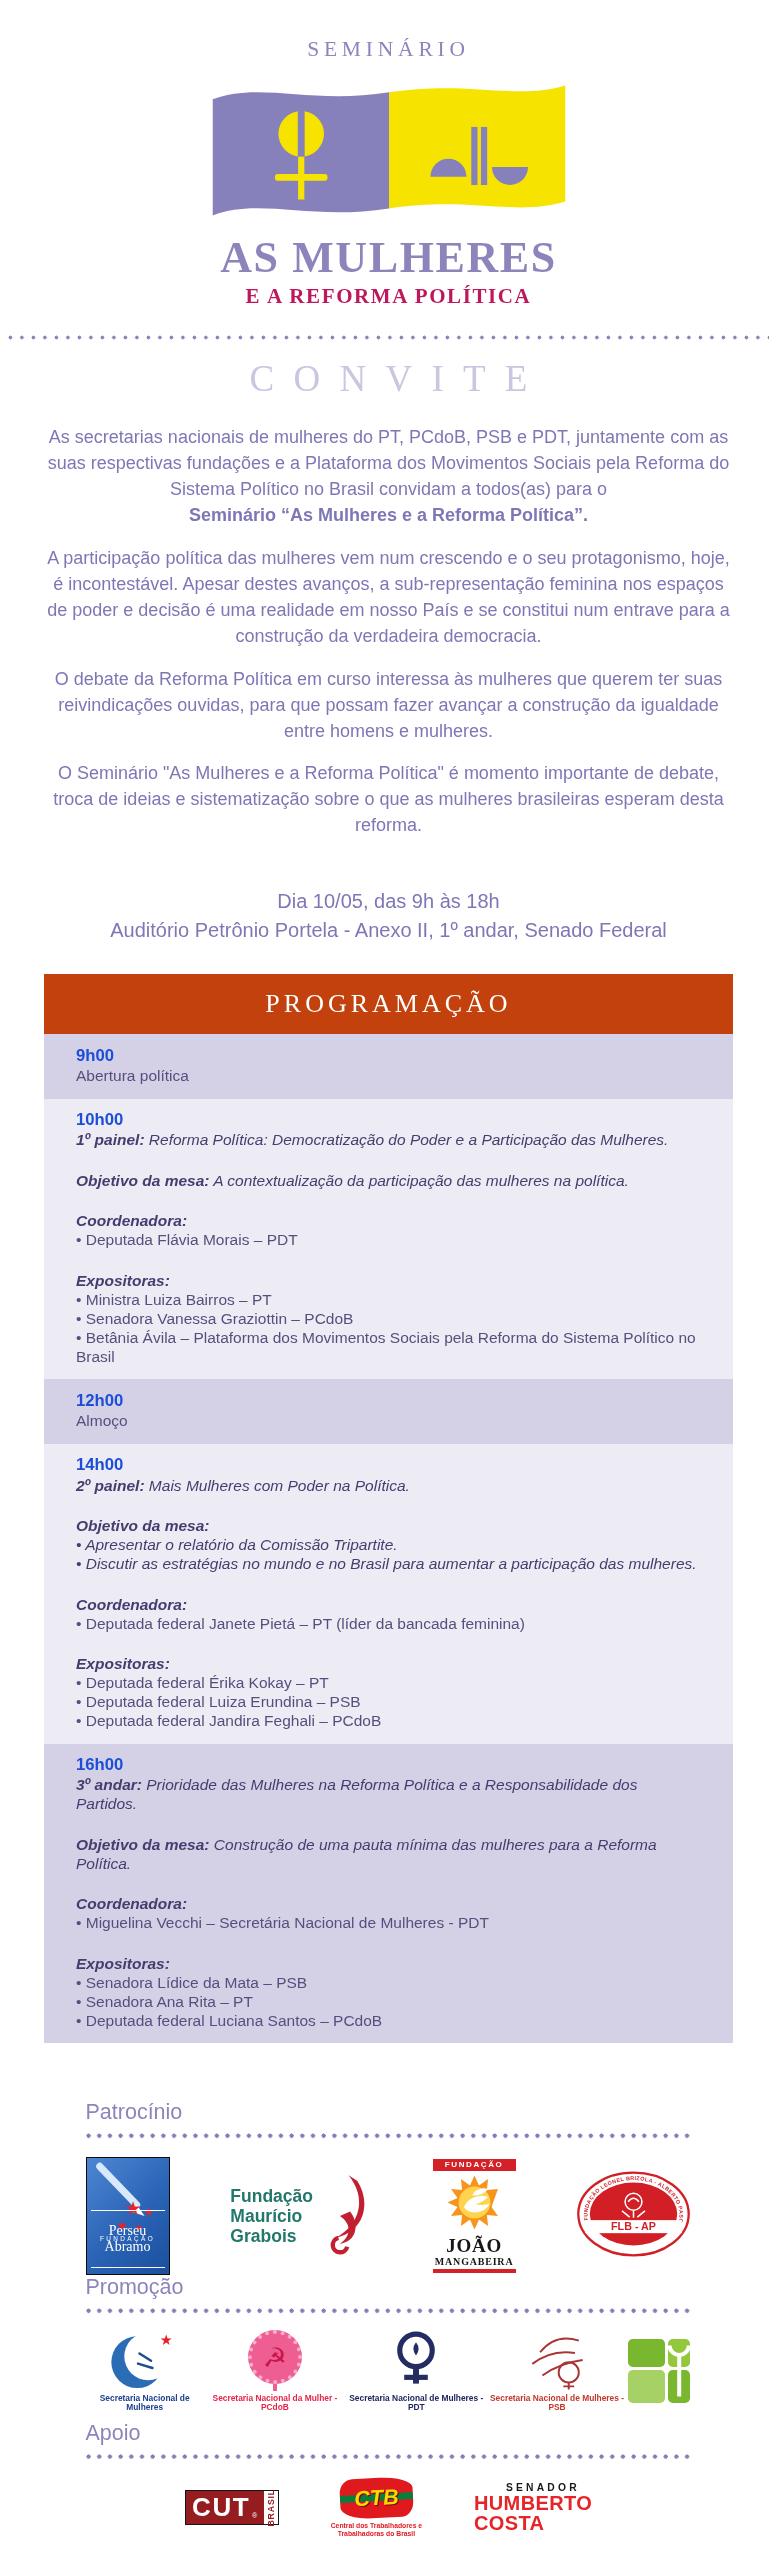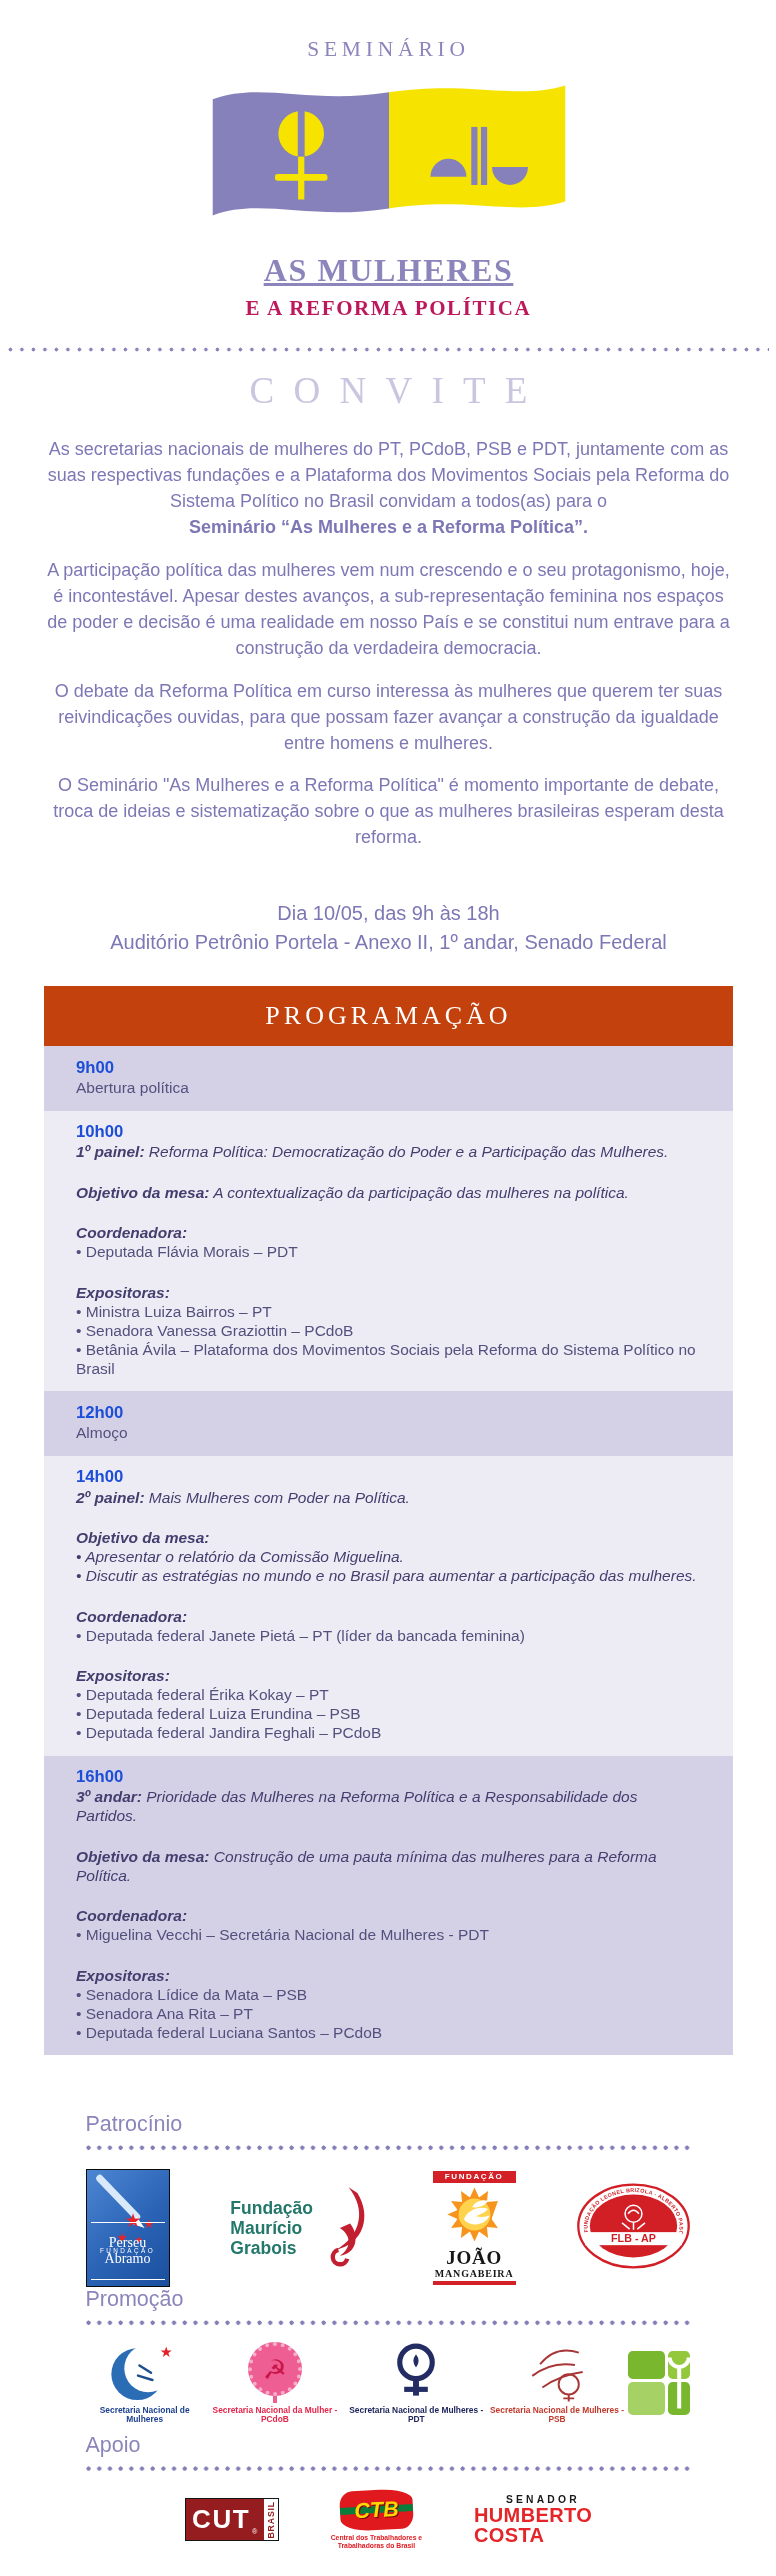--- a/index.html
+++ b/index.html
@@ -7,22 +7,22 @@
   body {
     width: 777px; height: 2576px; margin: 0 auto; overflow: hidden; position: relative;
     font-family: "Liberation Sans", "DejaVu Sans", sans-serif;
   }
   .serif { font-family: "Liberation Serif", "DejaVu Serif", serif; }
 
   
   .kicker { margin-top: 37px; text-align: center; font-family:"Liberation Serif",serif;
     font-size: 21.5px; letter-spacing: 4.8px; color:#8b85bc; }
   .flag-wrap { margin: 11px auto 0; width: 406px; height: 159px; }
-  .title1 { margin-top: 14px; text-align:center; font-family:"Liberation Serif",serif;
-    font-size: 32px; letter-spacing: 1.6px; color:#8b85bc; line-height: 48px; text-decoration: underline; }
+  .title1 { margin-top: 2px; text-align:center; font-family:"Liberation Serif",serif;
+    font-size: 44px; letter-spacing: 1.6px; color:#8b85bc; line-height: 48px; }
   .title2 { text-align:center; font-family:"Liberation Serif",serif;
     font-size: 21px; letter-spacing: 1.6px; color:#be185d; line-height: 29px; }
 
   .dots { height:4.8px; background-repeat: repeat-x;
     background-image: radial-gradient(circle at 2.4px 2.4px, #8b85bc 1.7px, rgba(0,0,0,0) 2.1px);
     background-size: 11.5px 4.8px; }
   .dots-top { margin: 24px 8px 0 8px; }
 
   .convite { margin-top: 19px; text-align:center; font-family:"Liberation Serif",serif;
     font-size: 37px; letter-spacing: 0.52em; padding-left: 0.52em; color:#c9c6e0; line-height: 40px; }
@@ -95,21 +95,21 @@
     font-family:"DejaVu Sans", sans-serif; }
   
   .greenlogo { position: relative; width: 64px; height: 64px; }
   .greenlogo div { position:absolute; border-radius: 4.8px; }
   .g1 { left:0; top:0; width:37px; height:28px; background:#79b72f; }
   .g2 { left:40px; top:0; width:22px; height:28px; background:#93c83d; }
   .g3 { left:0; top:31px; width:37px; height:33px; background:#a6d164; }
   .g4 { left:40px; top:31px; width:22px; height:33px; background:#79b72f; }
 
   
-  .cut-logo { display:flex; border: 1.6px solid #151515; height: 43px; }
+  .cut-logo { display:flex; border: 1.6px solid #151515; height: 35px; }
   .cut-red { background:#951d20; display:flex; align-items:center; padding: 0 6.4px; }
   .cut-red .cut-txt { color:#fff; font-weight: bold; font-size: 26px; letter-spacing: 1.6px; }
   .cut-red .reg { color:#fff; font-size: 7.2px; align-self: flex-end; margin: 0 0 4.8px 1.6px; }
   .cut-strip { background:#fff; width: 14.3px; display:flex; align-items:center; justify-content:center; }
   .cut-strip span { writing-mode: vertical-rl; transform: rotate(180deg); color:#951d20;
     font-weight: bold; font-size: 8.8px; letter-spacing: 0.8px; }
   
   .ctb { display:flex; flex-direction:column; align-items:center; width: 135px; }
   .ctb-flag { position: relative; width: 73px; height: 40px; background:#e0191f;
     border-radius: 18% 45% 16% 42% / 35% 28% 38% 30%; transform: rotate(-3deg); overflow:hidden; }
@@ -203,21 +203,21 @@
     <div class="prog-lines">
           <div class="prog-line"><span class="prog-text">Almoço</span></div>
         </div>
   </section>
       <section class="prog-item band-light">
     <h3 class="prog-time">14h00</h3>
     <div class="prog-lines">
           <div class="prog-line"><span class="prog-label">2º painel:</span><span class="prog-text italic"> Mais Mulheres com Poder na Política.</span></div>
           <div class="prog-spacer"></div>
           <div class="prog-line"><span class="prog-label">Objetivo da mesa:</span></div>
-          <div class="prog-line"><span class="prog-text italic">• Apresentar o relatório da Comissão Miguelina.</span></div>
+          <div class="prog-line"><span class="prog-text italic">• Apresentar o relatório da Comissão Tripartite.</span></div>
           <div class="prog-line"><span class="prog-text italic">• Discutir as estratégias no mundo e no Brasil para aumentar a participação das mulheres.</span></div>
           <div class="prog-spacer"></div>
           <div class="prog-line"><span class="prog-label">Coordenadora:</span></div>
           <div class="prog-line"><span class="prog-text">• Deputada federal Janete Pietá – PT (líder da bancada feminina)</span></div>
           <div class="prog-spacer"></div>
           <div class="prog-line"><span class="prog-label">Expositoras:</span></div>
           <div class="prog-line"><span class="prog-text">• Deputada federal Érika Kokay – PT</span></div>
           <div class="prog-line"><span class="prog-text">• Deputada federal Luiza Erundina – PSB</span></div>
           <div class="prog-line"><span class="prog-text">• Deputada federal Jandira Feghali – PCdoB</span></div>
         </div>

